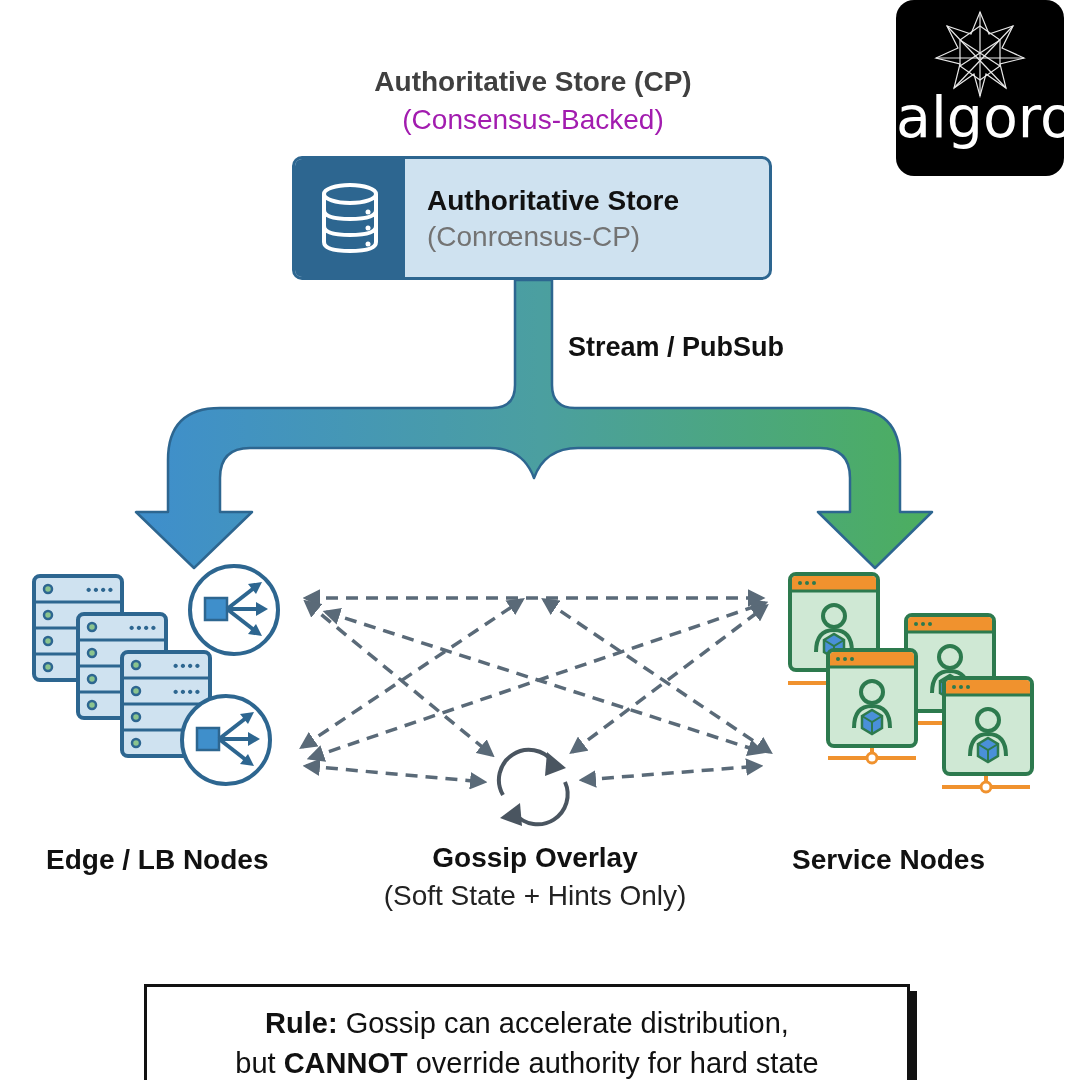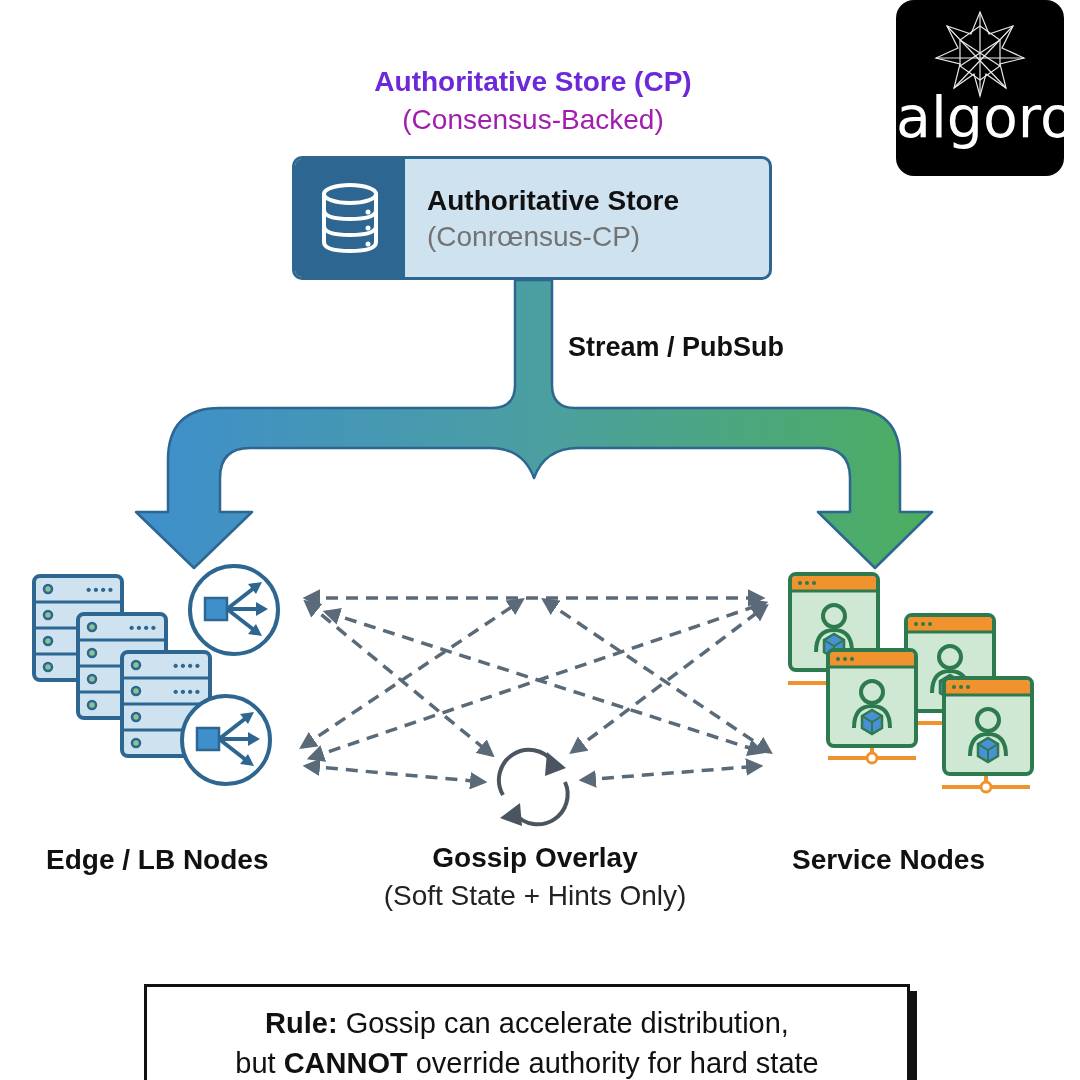--- a/index.html
+++ b/index.html
@@ -5,21 +5,21 @@
   html, body { margin: 0; padding: 0; }
   body {
     width: 1080px; height: 1080px; position: relative; overflow: hidden;
     background: #ffffff;
     font-family: "Liberation Sans", sans-serif;
     color: #111;
   }
   .abs { position: absolute; }
   .title-main {
     left: 0; width: 1066px; top: 66px; text-align: center;
-    font-weight: bold; font-size: 28px; color: #6d28d9;
+    font-weight: bold; font-size: 28px; color: #404040;
   }
   .title-sub {
     left: 0; width: 1066px; top: 104px; text-align: center;
     font-size: 28px; color: #a21caf;
   }
   .store-box {
     left: 292px; top: 156px; width: 480px; height: 124px;
     border: 3px solid #2d6690; border-radius: 10px; box-sizing: border-box;
     background: #cfe2f0; overflow: hidden; display: flex;
   }

